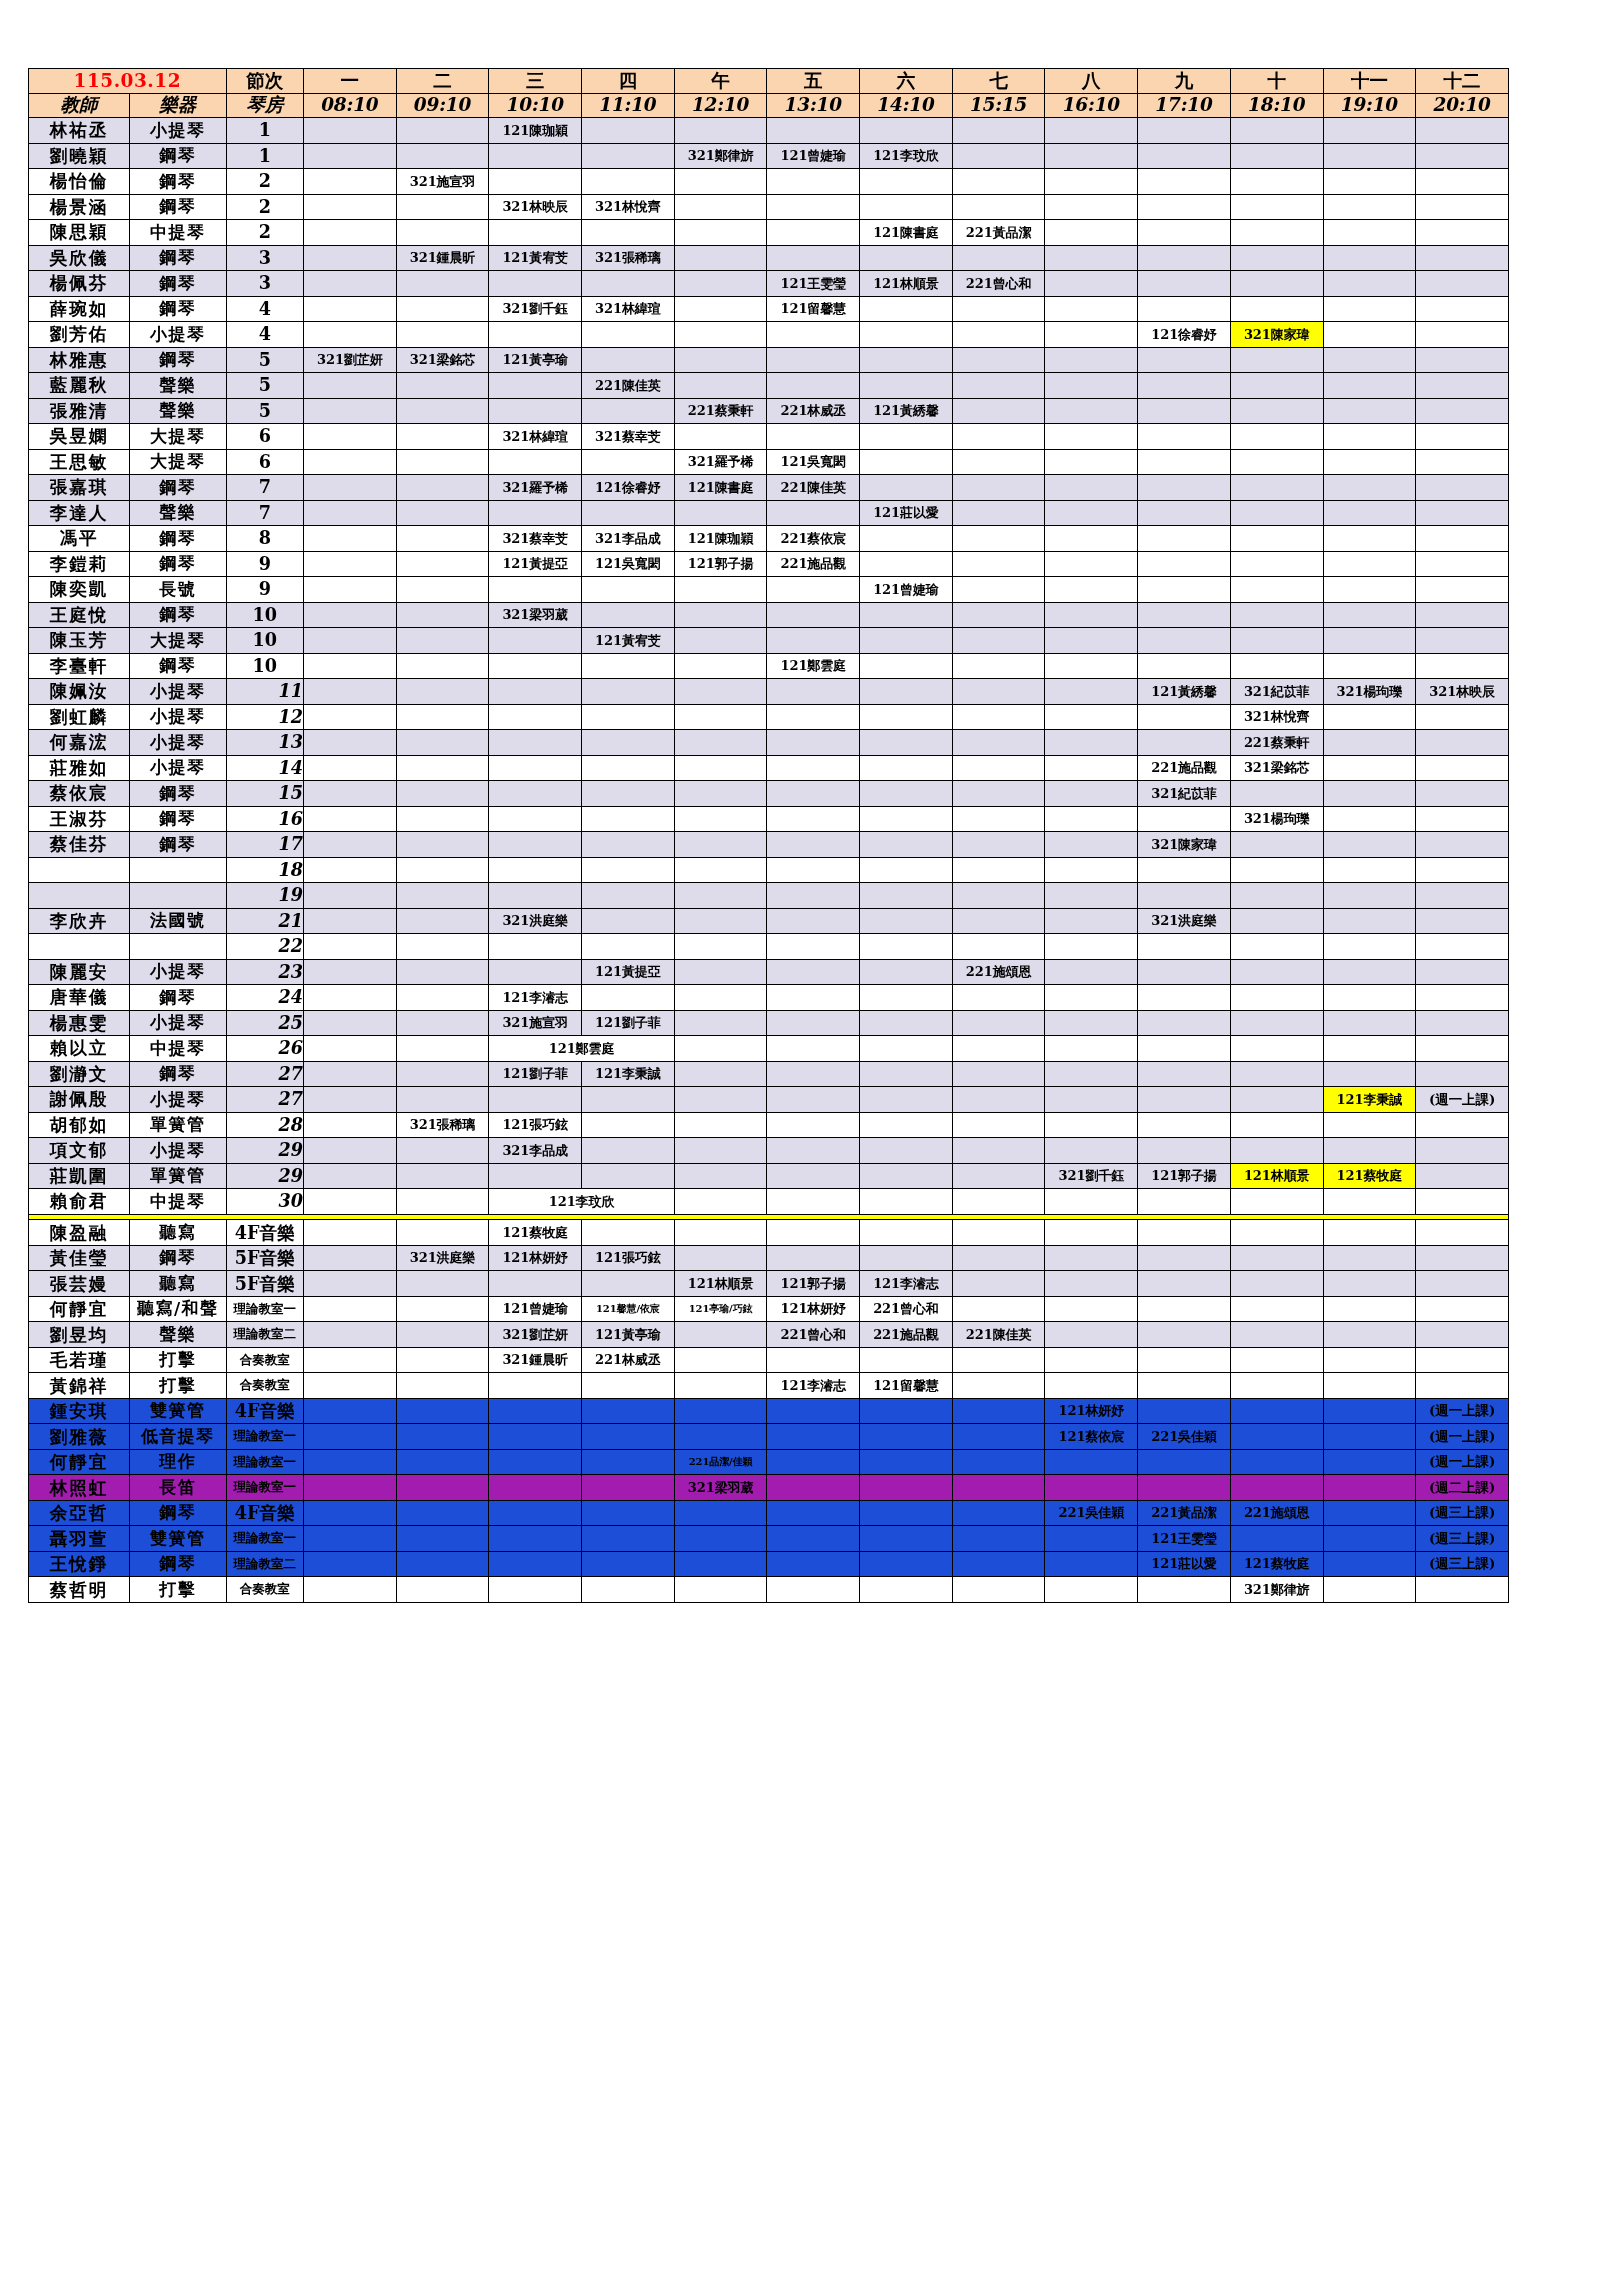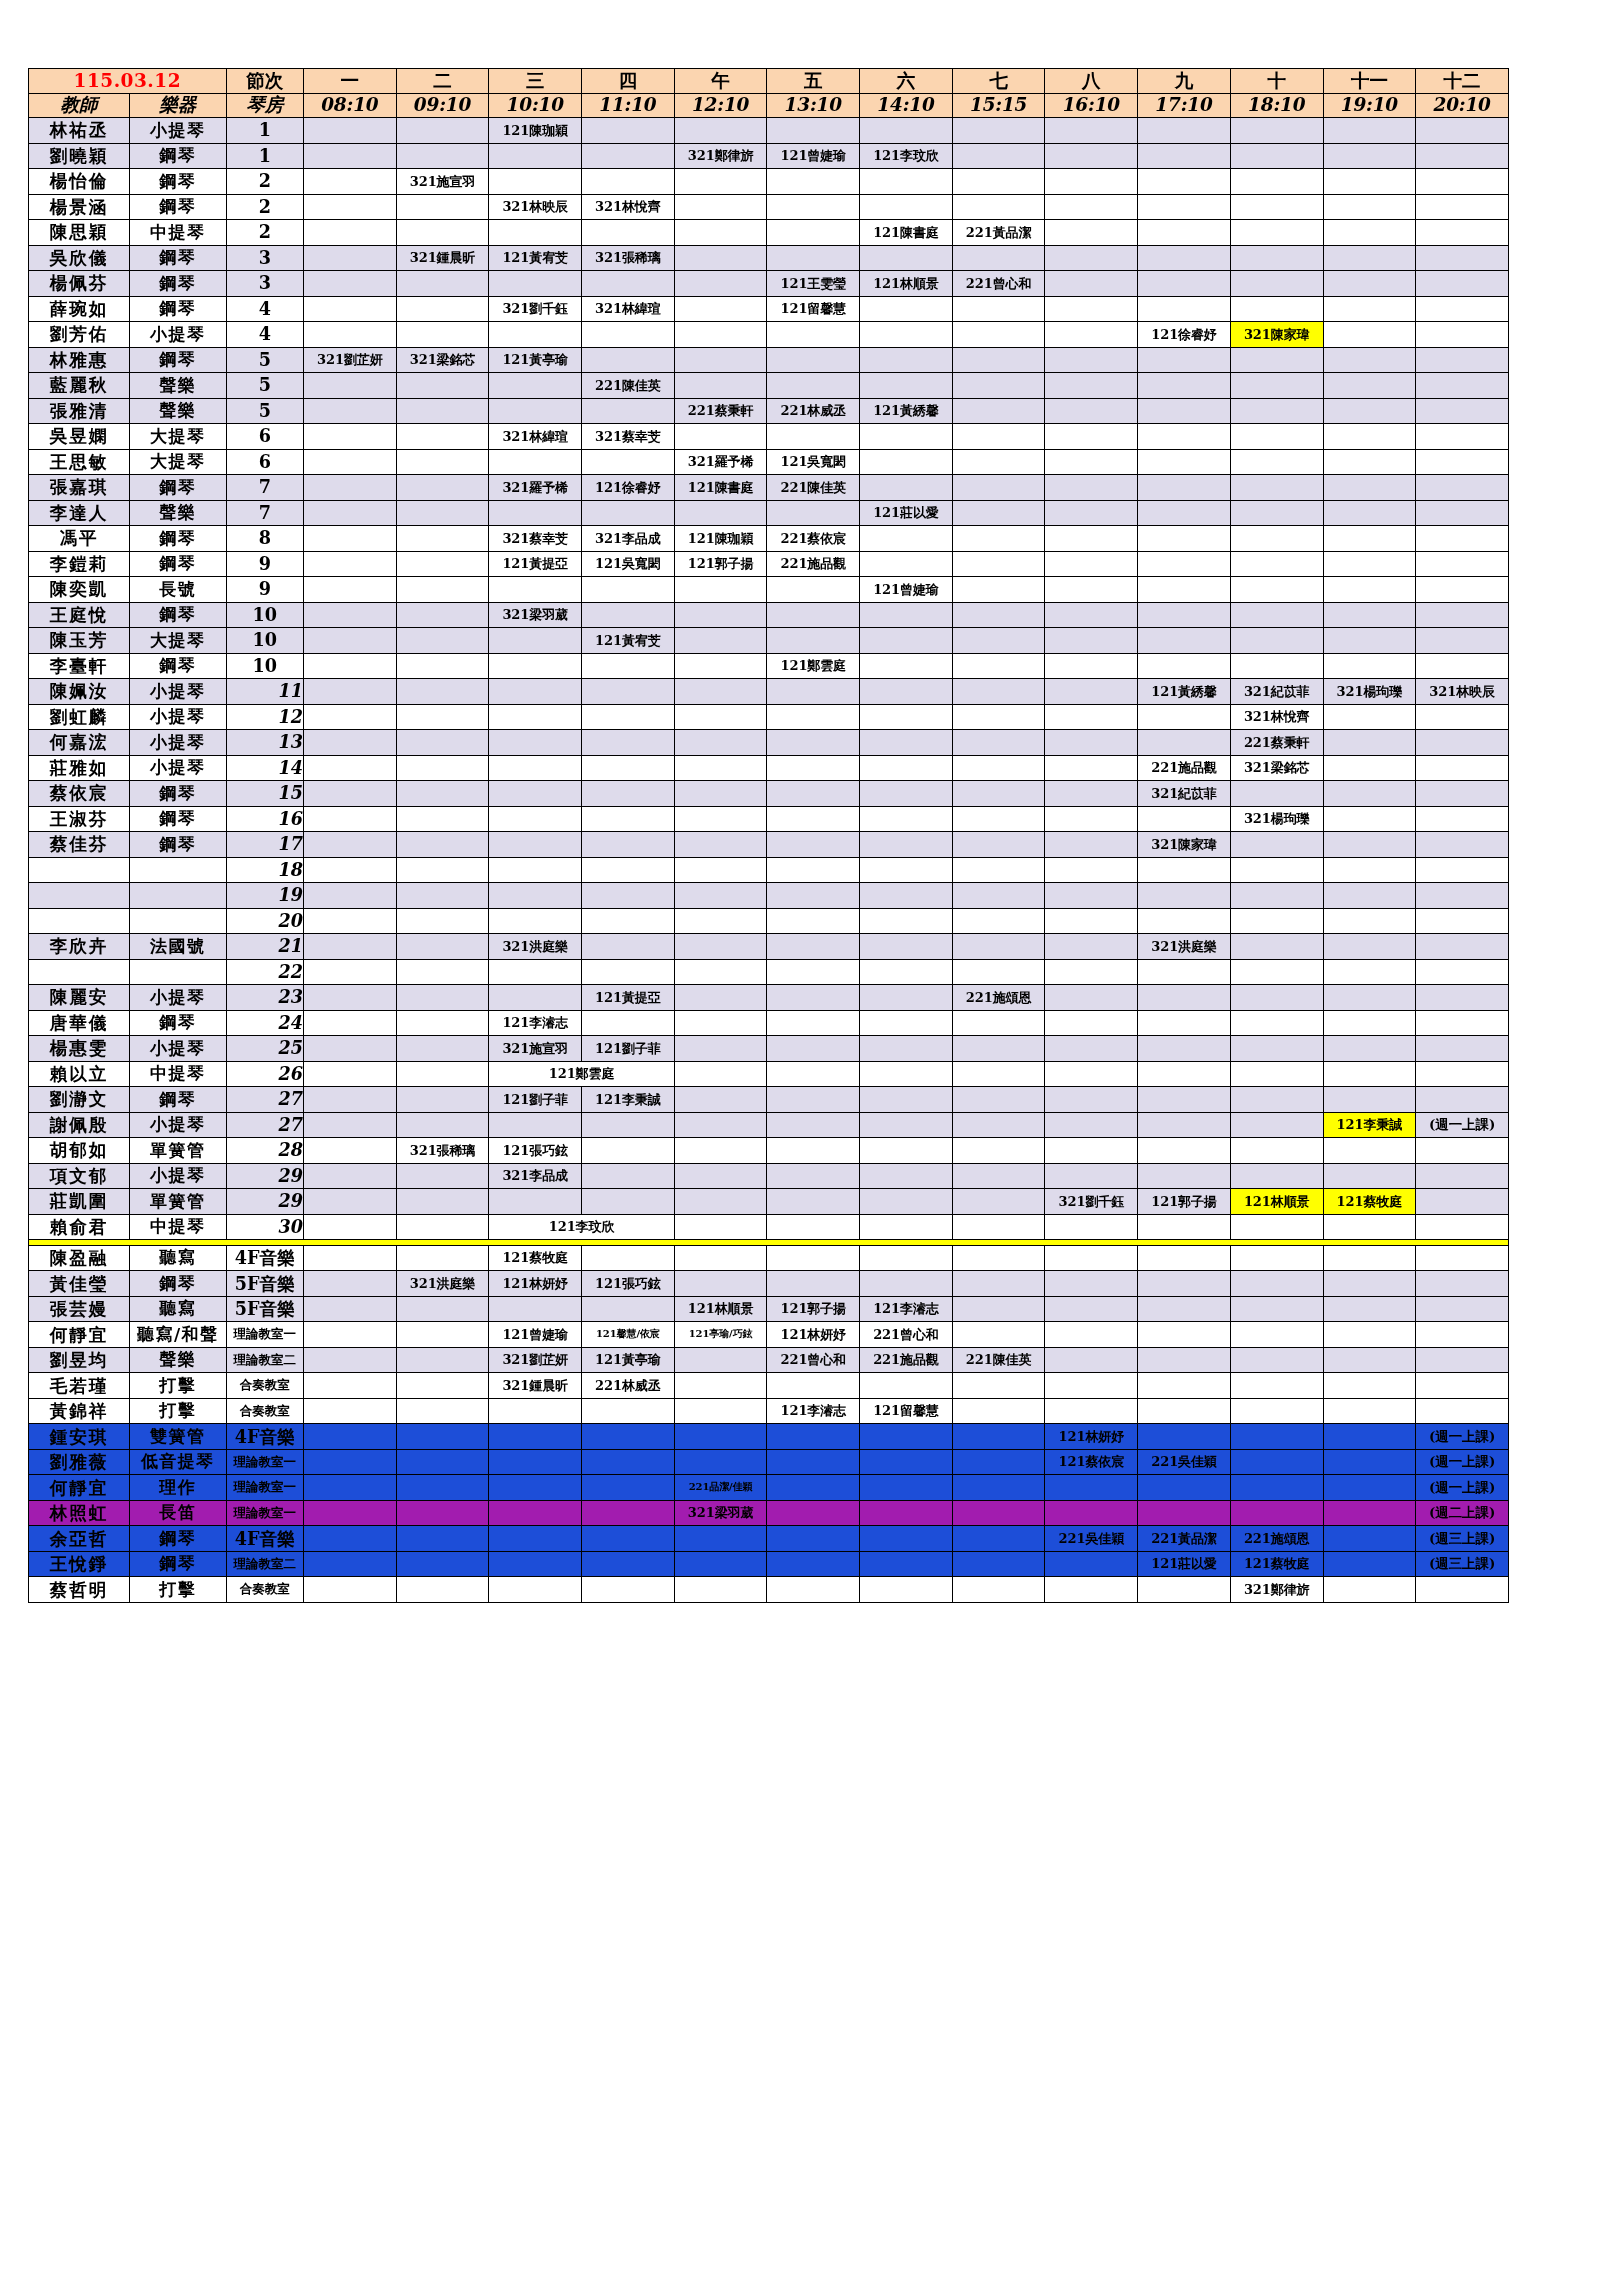--- a/index.html
+++ b/index.html
@@ -698,38 +698,20 @@
           <td class="slot f-lav"></td>
           <td class="slot f-lav"></td>
           <td class="slot f-lav"></td>
           <td class="slot f-lav"></td>
           <td class="slot f-lav"></td>
           <td class="slot f-lav"></td>
           <td class="slot f-lav"></td>
           <td class="slot f-lav"></td>
         </tr>
         <tr class="row">
-          <td class="teacher f-white"></td>
-          <td class="inst f-white"></td>
-          <td class="room f-white italic">20</td>
-          <td class="slot f-white"></td>
-          <td class="slot f-white"></td>
-          <td class="slot f-white"></td>
-          <td class="slot f-white"></td>
-          <td class="slot f-white"></td>
-          <td class="slot f-white"></td>
-          <td class="slot f-white"></td>
-          <td class="slot f-white"></td>
-          <td class="slot f-white"></td>
-          <td class="slot f-white"></td>
-          <td class="slot f-white"></td>
-          <td class="slot f-white"></td>
-          <td class="slot f-white"></td>
-        </tr>
-        <tr class="row">
           <td class="teacher f-lav">李欣卉</td>
           <td class="inst f-lav">法國號</td>
           <td class="room f-lav italic">21</td>
           <td class="slot f-lav"></td>
           <td class="slot f-lav"></td>
           <td class="slot f-lav">321洪庭樂</td>
           <td class="slot f-lav"></td>
           <td class="slot f-lav"></td>
           <td class="slot f-lav"></td>
           <td class="slot f-lav"></td>
@@ -1149,20 +1131,38 @@
           <td class="slot f-blue"></td>
           <td class="slot f-blue"></td>
           <td class="slot f-blue"></td>
           <td class="slot f-blue">221吳佳穎</td>
           <td class="slot f-blue">221黃品潔</td>
           <td class="slot f-blue">221施頌恩</td>
           <td class="slot f-blue"></td>
           <td class="slot f-blue note">(週三上課)</td>
         </tr>
         <tr class="row">
+          <td class="teacher f-blue">聶羽萱</td>
+          <td class="inst f-blue">雙簧管</td>
+          <td class="room f-blue small">理論教室一</td>
+          <td class="slot f-blue"></td>
+          <td class="slot f-blue"></td>
+          <td class="slot f-blue"></td>
+          <td class="slot f-blue"></td>
+          <td class="slot f-blue"></td>
+          <td class="slot f-blue"></td>
+          <td class="slot f-blue"></td>
+          <td class="slot f-blue"></td>
+          <td class="slot f-blue"></td>
+          <td class="slot f-blue">121王雯瑩</td>
+          <td class="slot f-blue"></td>
+          <td class="slot f-blue"></td>
+          <td class="slot f-blue note">(週三上課)</td>
+        </tr>
+        <tr class="row">
           <td class="teacher f-blue">王悅錚</td>
           <td class="inst f-blue">鋼琴</td>
           <td class="room f-blue small">理論教室二</td>
           <td class="slot f-blue"></td>
           <td class="slot f-blue"></td>
           <td class="slot f-blue"></td>
           <td class="slot f-blue"></td>
           <td class="slot f-blue"></td>
           <td class="slot f-blue"></td>
           <td class="slot f-blue"></td>

